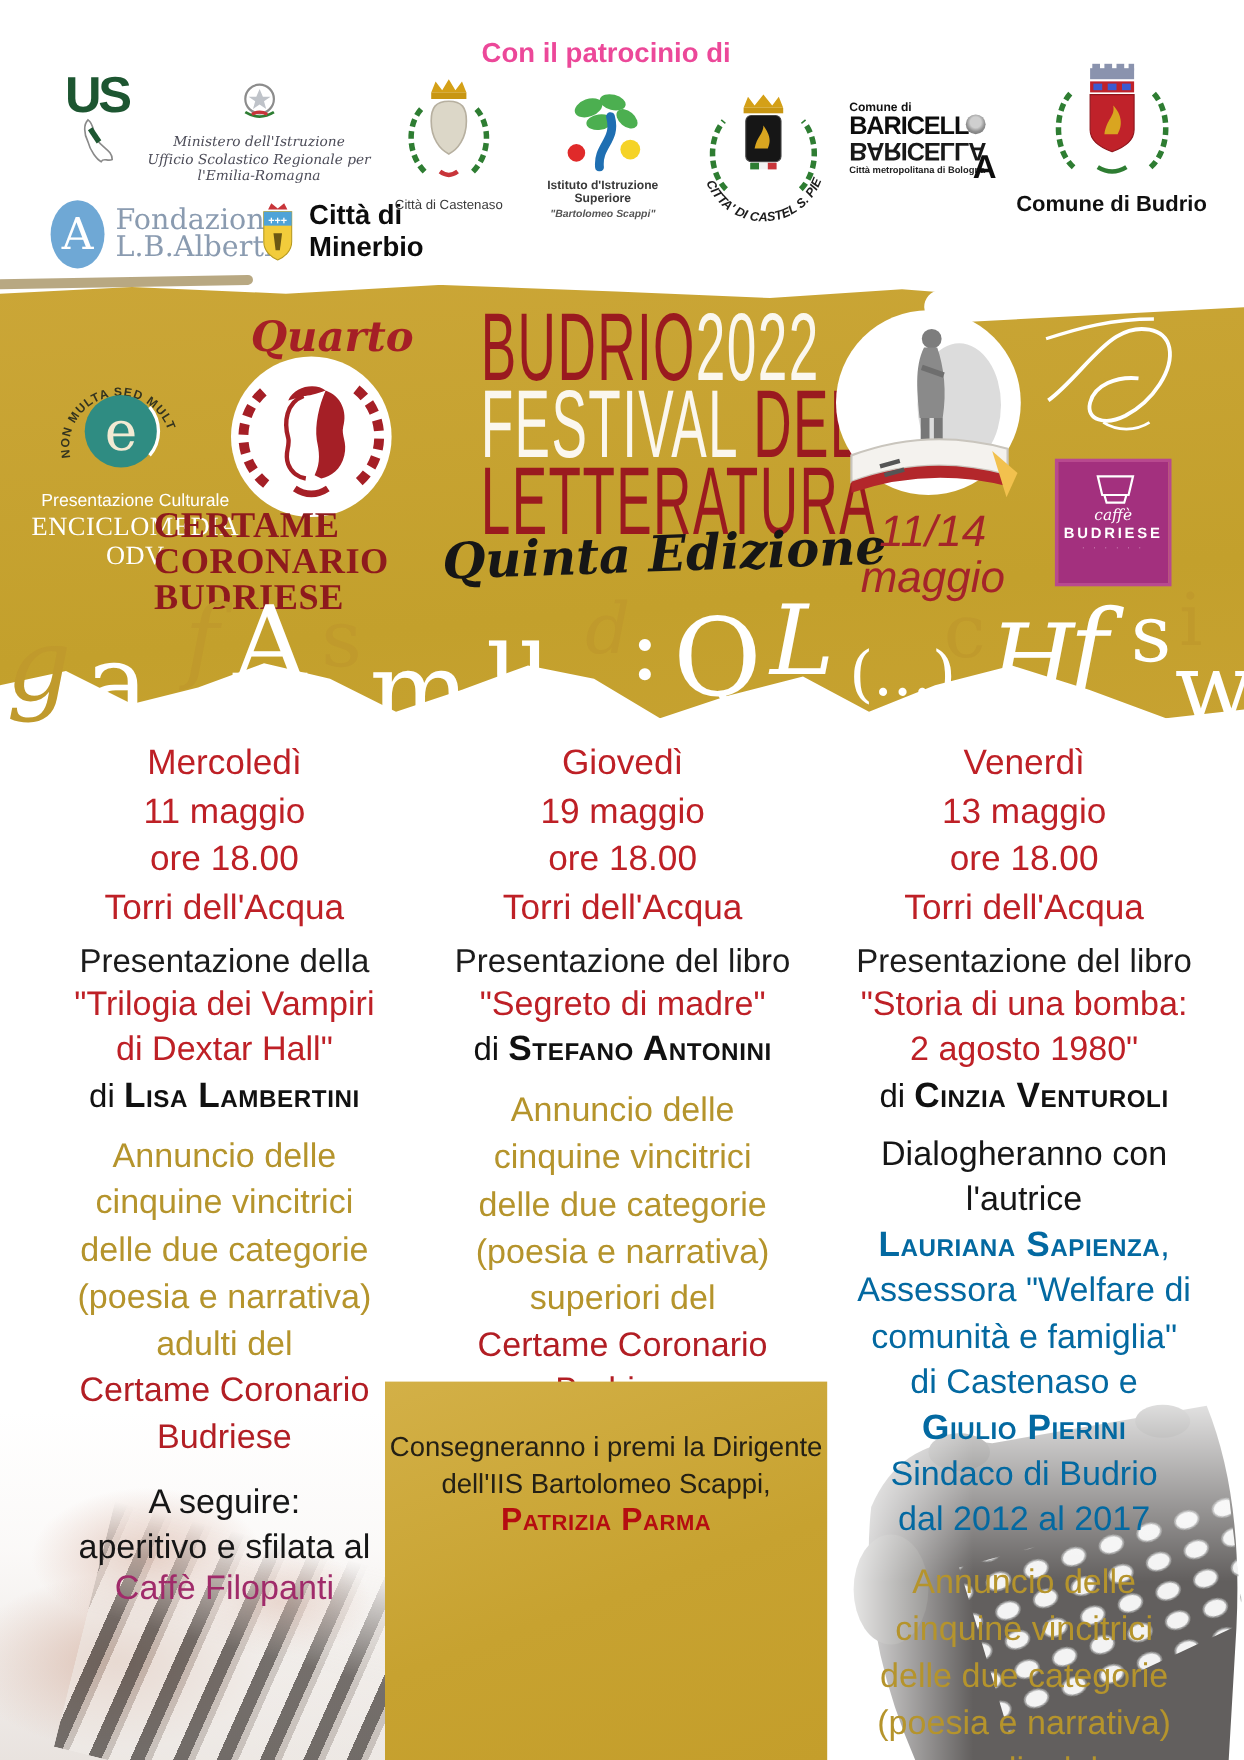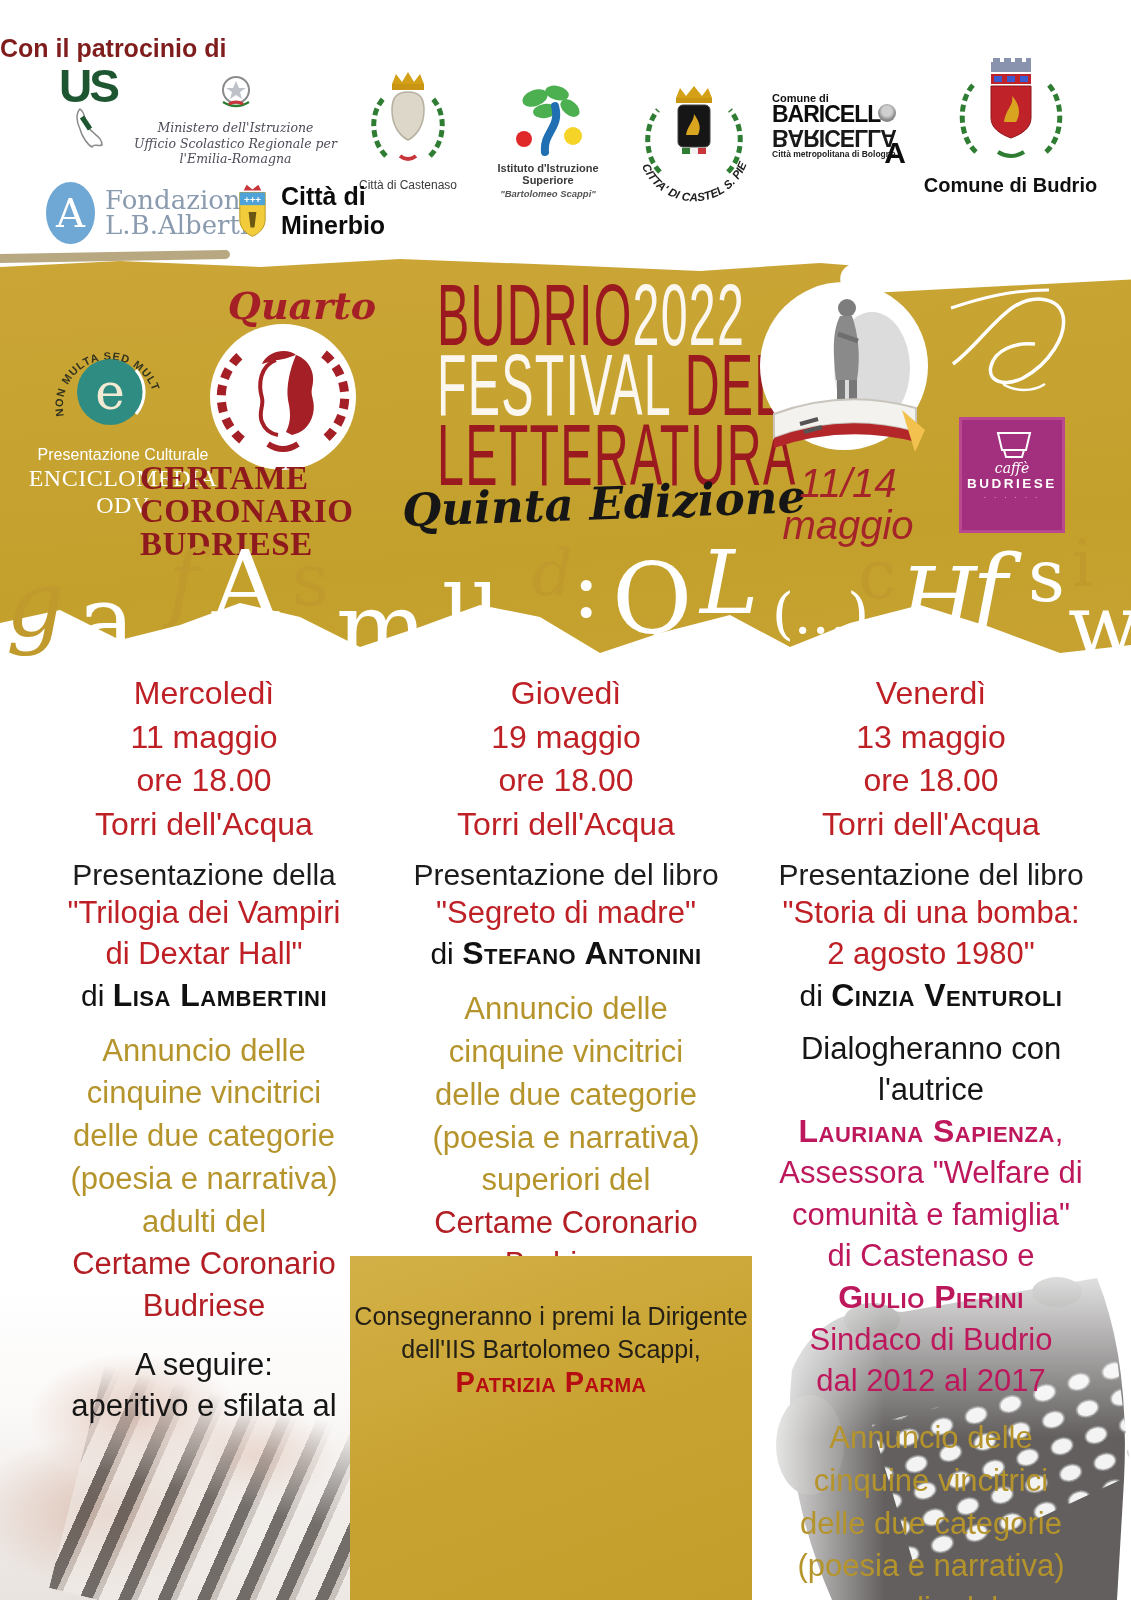--- a/index.html
+++ b/index.html
@@ -2,22 +2,22 @@
 <html><head>
 <meta charset="utf-8">
 <style>
   html,body{margin:0;padding:0;}
   body{
     width:1131px;height:1600px;position:relative;overflow:hidden;background:#ffffff;
     font-family:"Liberation Sans", sans-serif;
   }
   .ml{white-space:pre-line;}
   
-  .patronage{position:absolute;top:34px;left:0;right:60px;
-    font-size:25px;font-weight:700;color:#7f1d1d;}
+  .patronage{position:absolute;top:34px;left:0;right:60px;text-align:center;
+    font-size:25px;font-weight:700;color:#ec4899;padding-left:31px;}
   .logo{position:absolute;text-align:center;color:#333;}
   .logo .cap{font-size:12px;color:#3a3a3a;margin-top:2px;}
   .usr-logo{left:48px;top:66px;width:80px;}
   .usr-text{font-size:46px;font-weight:700;color:#1d5631;letter-spacing:-3px;line-height:.9;}
   .ministero{left:118px;top:70px;width:235px;}
   .min-lines{font-family:"DejaVu Serif",serif;font-style:italic;font-size:12.5px;color:#4c4c58;line-height:1.25;}
   .castenaso{left:352px;top:68px;width:112px;}
   .scappi{left:482px;top:84px;width:132px;}
   .scappi .cap{font-size:11px;font-weight:700;}
   .scappi .cap2{font-size:9.5px;font-style:italic;color:#555;}
@@ -107,21 +107,21 @@
   .day-block{color:#BE2026;font-size:32px;line-height:1.36;}
   .pres{color:#1c1c1c;font-size:30px;margin-top:12px;}
   .book{color:#BE2026;font-size:31px;line-height:1.33;}
   .author-line{color:#111;font-size:30px;margin-top:2px;}
   .name{font-weight:700;font-variant:small-caps;font-size:32px;letter-spacing:.5px;}
   .announce{color:#B5942C;font-size:31px;line-height:1.38;margin-top:16px;}
   .certame{color:#B21E24;font-size:31px;line-height:1.33;}
   .follow{color:#161616;font-size:31px;line-height:1.33;margin-top:18px;}
   .follow-venue{color:#A02B6A;font-size:31px;}
   .dialogue{color:#161616;font-size:31px;line-height:1.33;margin-top:14px;}
-  .role{color:#be185d;font-size:31px;line-height:1.33;}
+  .role{color:#0369a1;font-size:31px;line-height:1.33;}
   
   .gold-box{position:absolute;left:350px;top:1256px;width:402px;height:344px;z-index:6;
     background:linear-gradient(160deg,#D3B047 0%,#C7A230 55%,#C49E2B 100%);
     box-sizing:border-box;padding-top:30px;text-align:center;}
   .box-text{color:#242015;font-size:25px;line-height:1.32;}
   .box-text2{color:#242015;font-size:25px;line-height:1.32;margin-top:14px;}
   .box-name{color:#B50D11;font-weight:700;font-variant:small-caps;font-size:29px;letter-spacing:.5px;}
   
   .hands{position:absolute;left:0;top:1282px;width:352px;height:318px;z-index:0;
     background:
@@ -396,20 +396,21 @@
     <div class="author-line"><span>di </span><span class="name">Lisa Lambertini</span></div>
     <div class="announce ml">Annuncio delle
 cinquine vincitrici
 delle due categorie
 (poesia e narrativa)
 adulti del</div>
     <div class="certame ml">Certame Coronario
 Budriese</div>
     <div class="follow ml">A seguire:
 aperitivo e sfilata al</div>
+    <div class="follow-venue">Caffè Filopanti</div>
   </div>
 
   <div class="col col2">
     <div class="day-block">
       <div>Giovedì</div>
       <div>19 maggio</div>
       <div>ore 18.00</div>
       <div>Torri dell'Acqua</div>
     </div>
     <div class="pres">Presentazione del libro</div>

